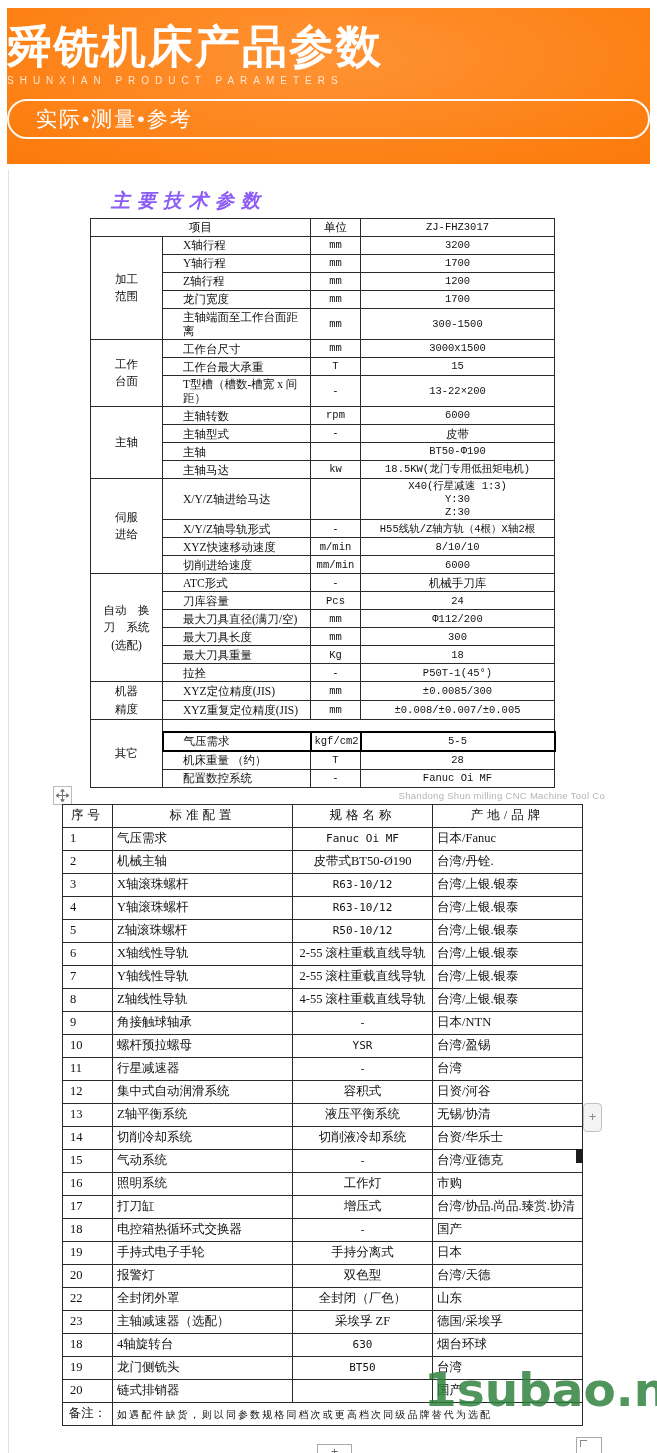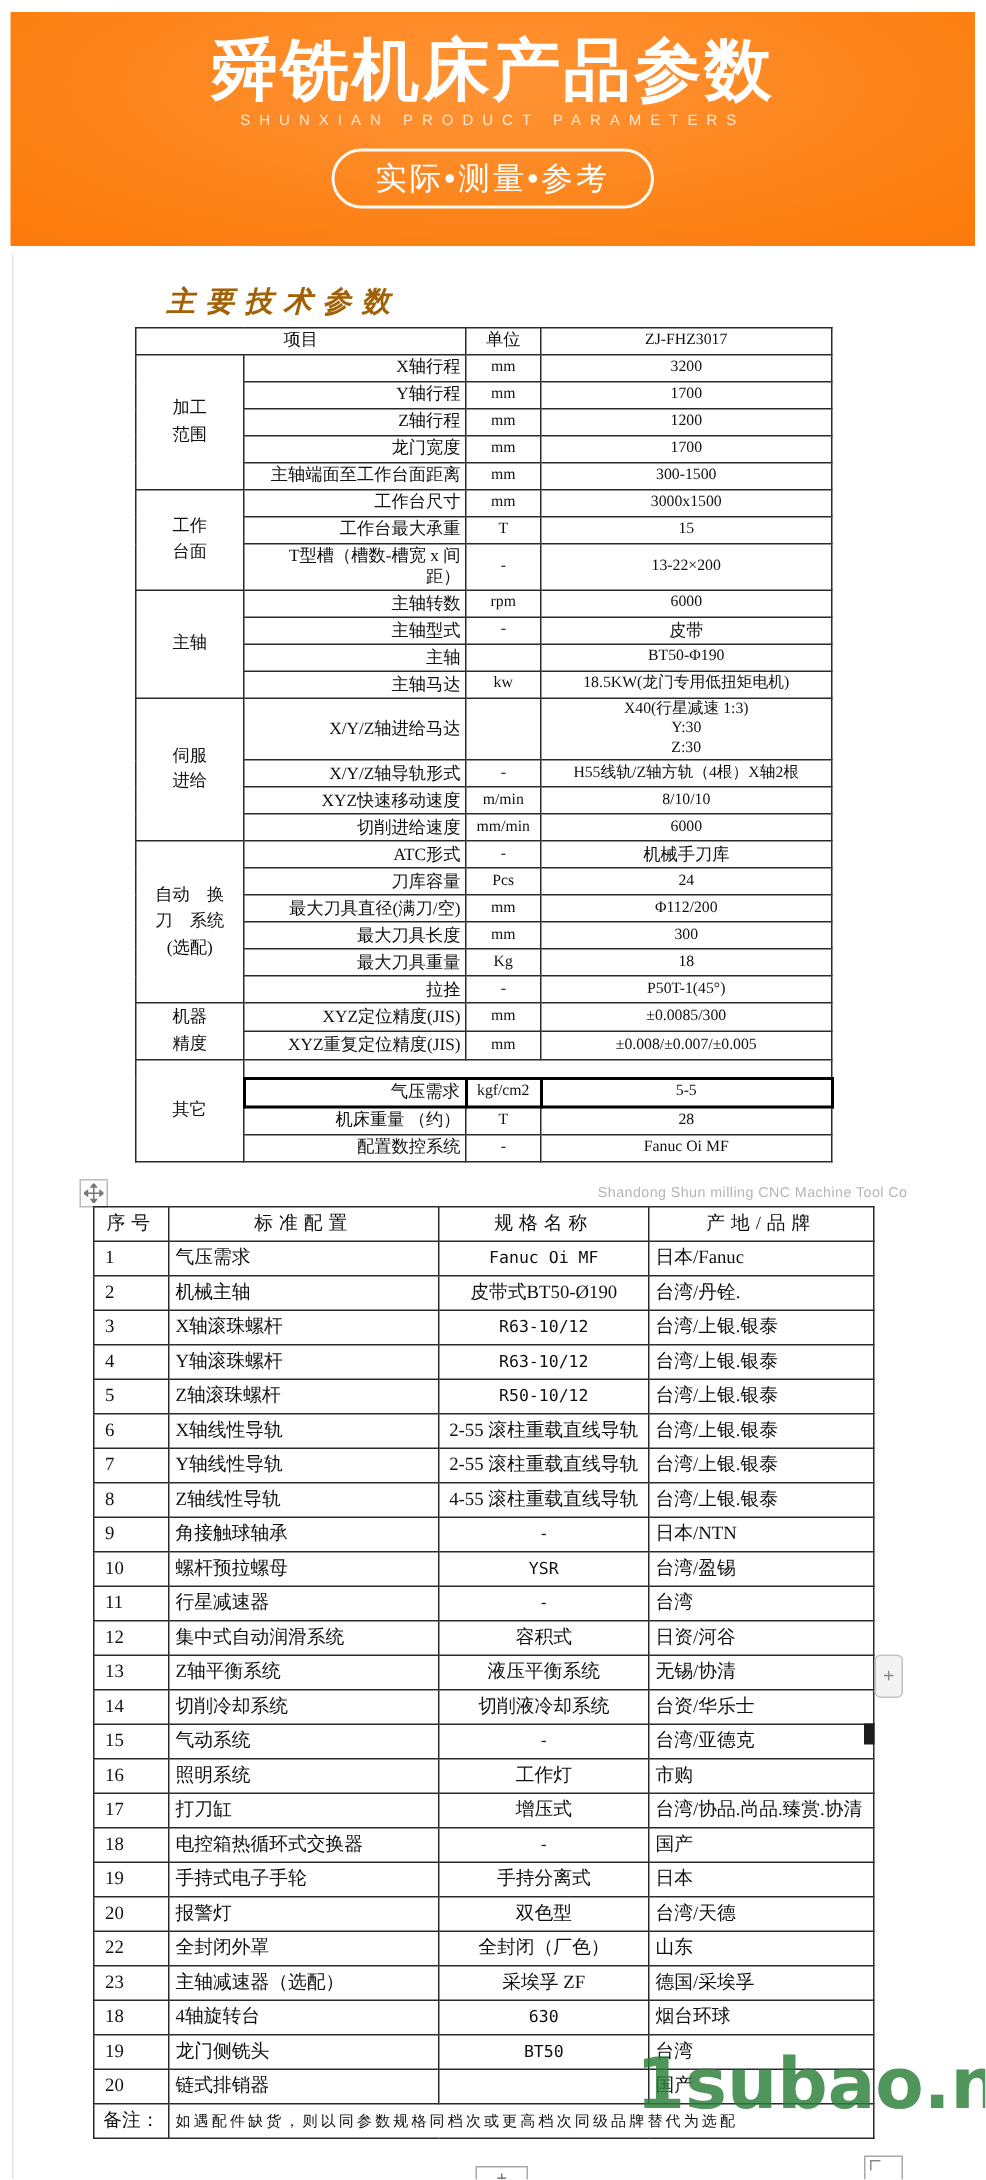--- a/index.html
+++ b/index.html
@@ -2,39 +2,39 @@
 <html><head>
 <meta charset="utf-8">
 <style>
   html,body{margin:0;padding:0;background:#fff;}
   .page{position:relative;width:657px;height:1453px;background:#ffffff;overflow:hidden;
         font-family:"Liberation Sans",sans-serif;color:#111;}
 
   
   .banner{position:absolute;left:7px;top:8px;width:643px;height:156px;
           background:radial-gradient(ellipse 130% 170% at 50% 32%, #ff9335 0%, #fc7d0e 48%, #fe6300 100%);
-          display:flex;flex-direction:column;align-items:center;}
+          display:flex;flex-direction:column;}
   .banner-title{margin-top:14px;font-size:45px;font-weight:bold;color:#ffffff;letter-spacing:2px;line-height:1.1;}
   .banner-sub{margin-top:3px;font-size:10px;color:rgba(255,255,255,0.78);letter-spacing:6px;}
   .badge{margin-top:13px;border:2px solid rgba(255,255,255,0.95);border-radius:24px;
          padding:4px 27px;font-size:21px;color:#ffffff;letter-spacing:2px;}
 
   .page-line{position:absolute;left:8px;top:170px;width:1px;height:1283px;background:#e2e2e2;}
 
   
   .sec-title{position:absolute;left:111px;top:188px;font-family:"Liberation Serif",serif;
-             font-style:italic;font-weight:bold;font-size:19px;letter-spacing:7px;color:#a16207;}
+             font-style:italic;font-weight:bold;font-size:19px;letter-spacing:7px;color:#8b5cf6;}
 
   
   table.spec{position:absolute;left:90px;top:218px;width:464px;border-collapse:collapse;
              table-layout:fixed;font-family:"Liberation Serif",serif;font-size:11.5px;color:#111;}
   .spec td{border:1px solid #2a2a2a;padding:1px 3px;height:15px;line-height:1.22;
            text-align:center;overflow:hidden;}
-  .spec td.item{text-align:right;padding-left:8px;}
-  .spec td.mono{font-family:Liberation Serif, serif;font-size:10.5px;}
+  .spec td.item{text-align:left;padding-left:20px;}
+  .spec td.mono{font-family:Liberation Mono, monospace;font-size:10.5px;}
   .spec td.pre{white-space:pre-line;}
   .spec td.g{white-space:pre-line;line-height:1.5;}
   .spec tr.hl td{border-width:2px;border-color:#000;}
   .spec td.spanrow{height:9px;}
 
   
   .wm-company{position:absolute;left:395px;top:790px;width:210px;text-align:right;
               font-size:9.5px;color:#b5b5b5;letter-spacing:0.3px;}
   .wm-site{position:absolute;left:424px;top:1362px;font-size:47px;font-weight:bold;
            color:rgba(44,128,58,0.83);font-family:"DejaVu Sans",sans-serif;z-index:6;letter-spacing:0px;}

